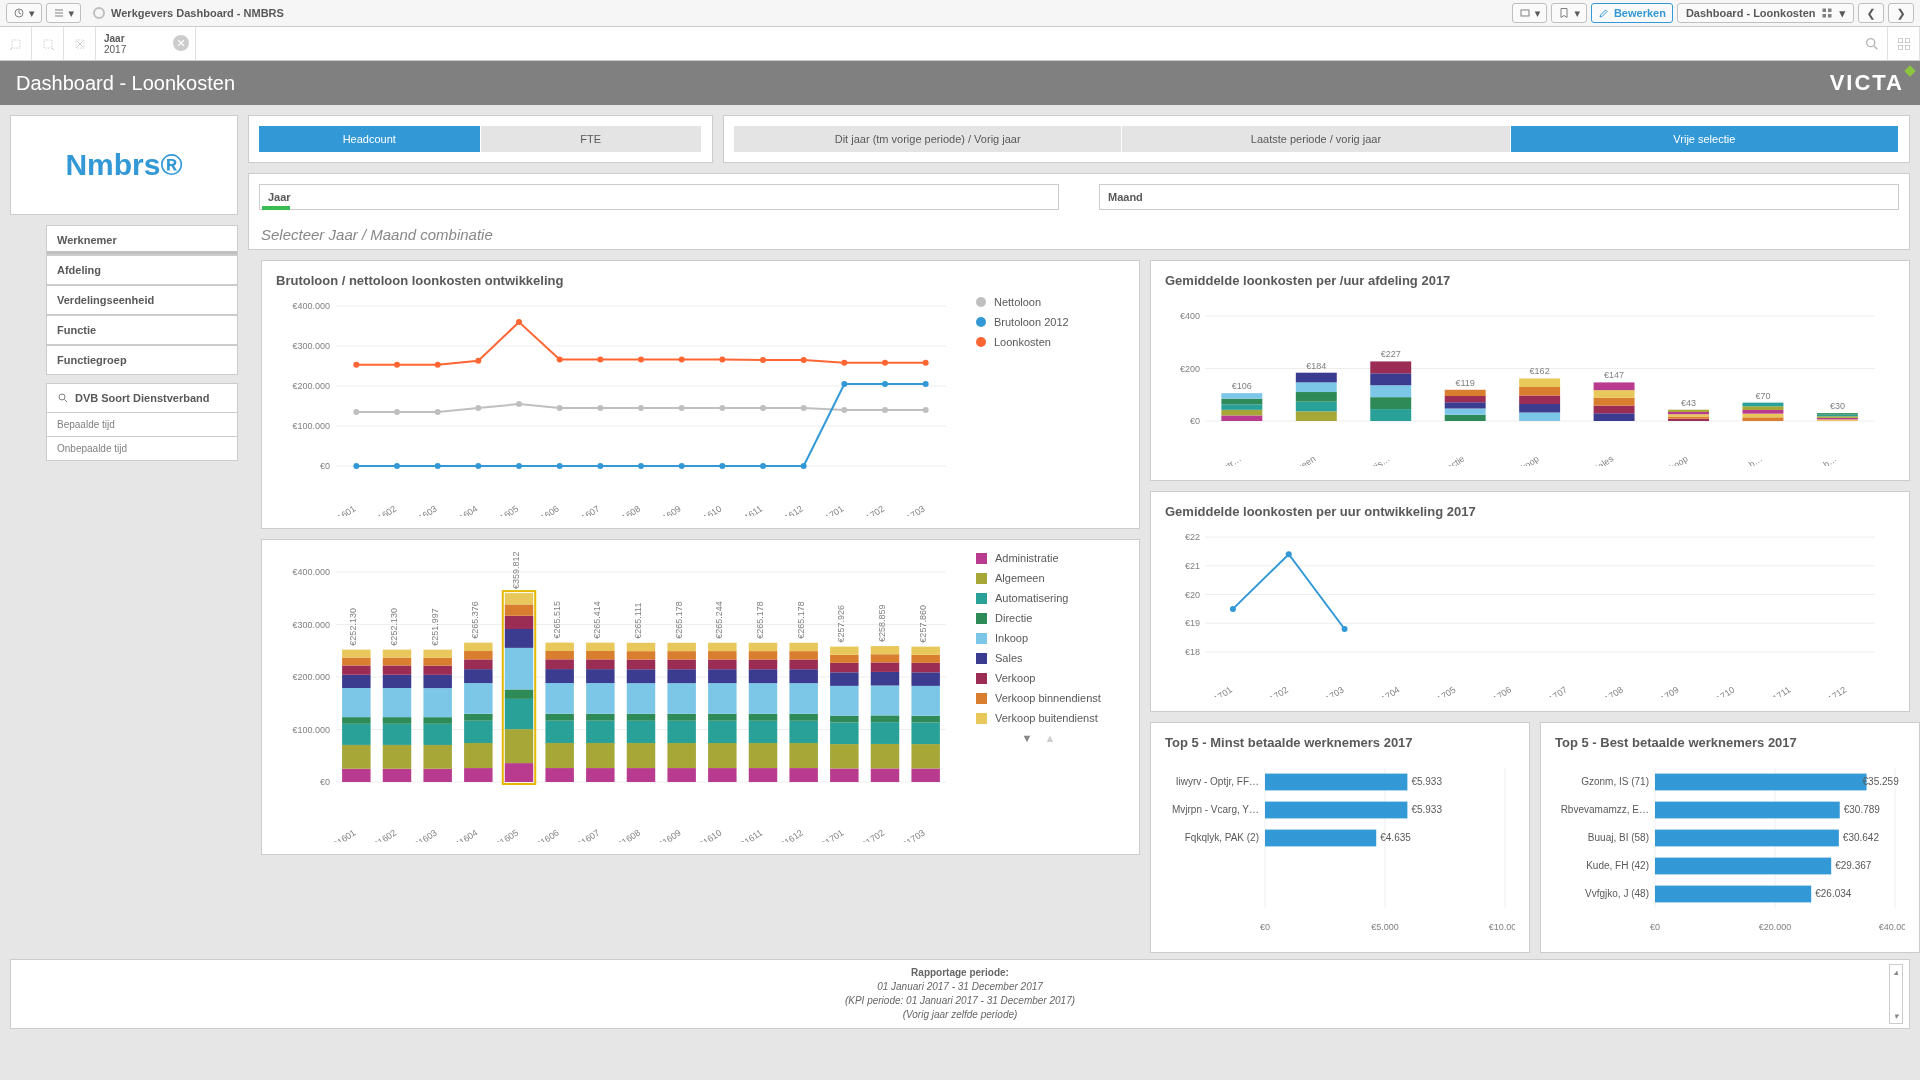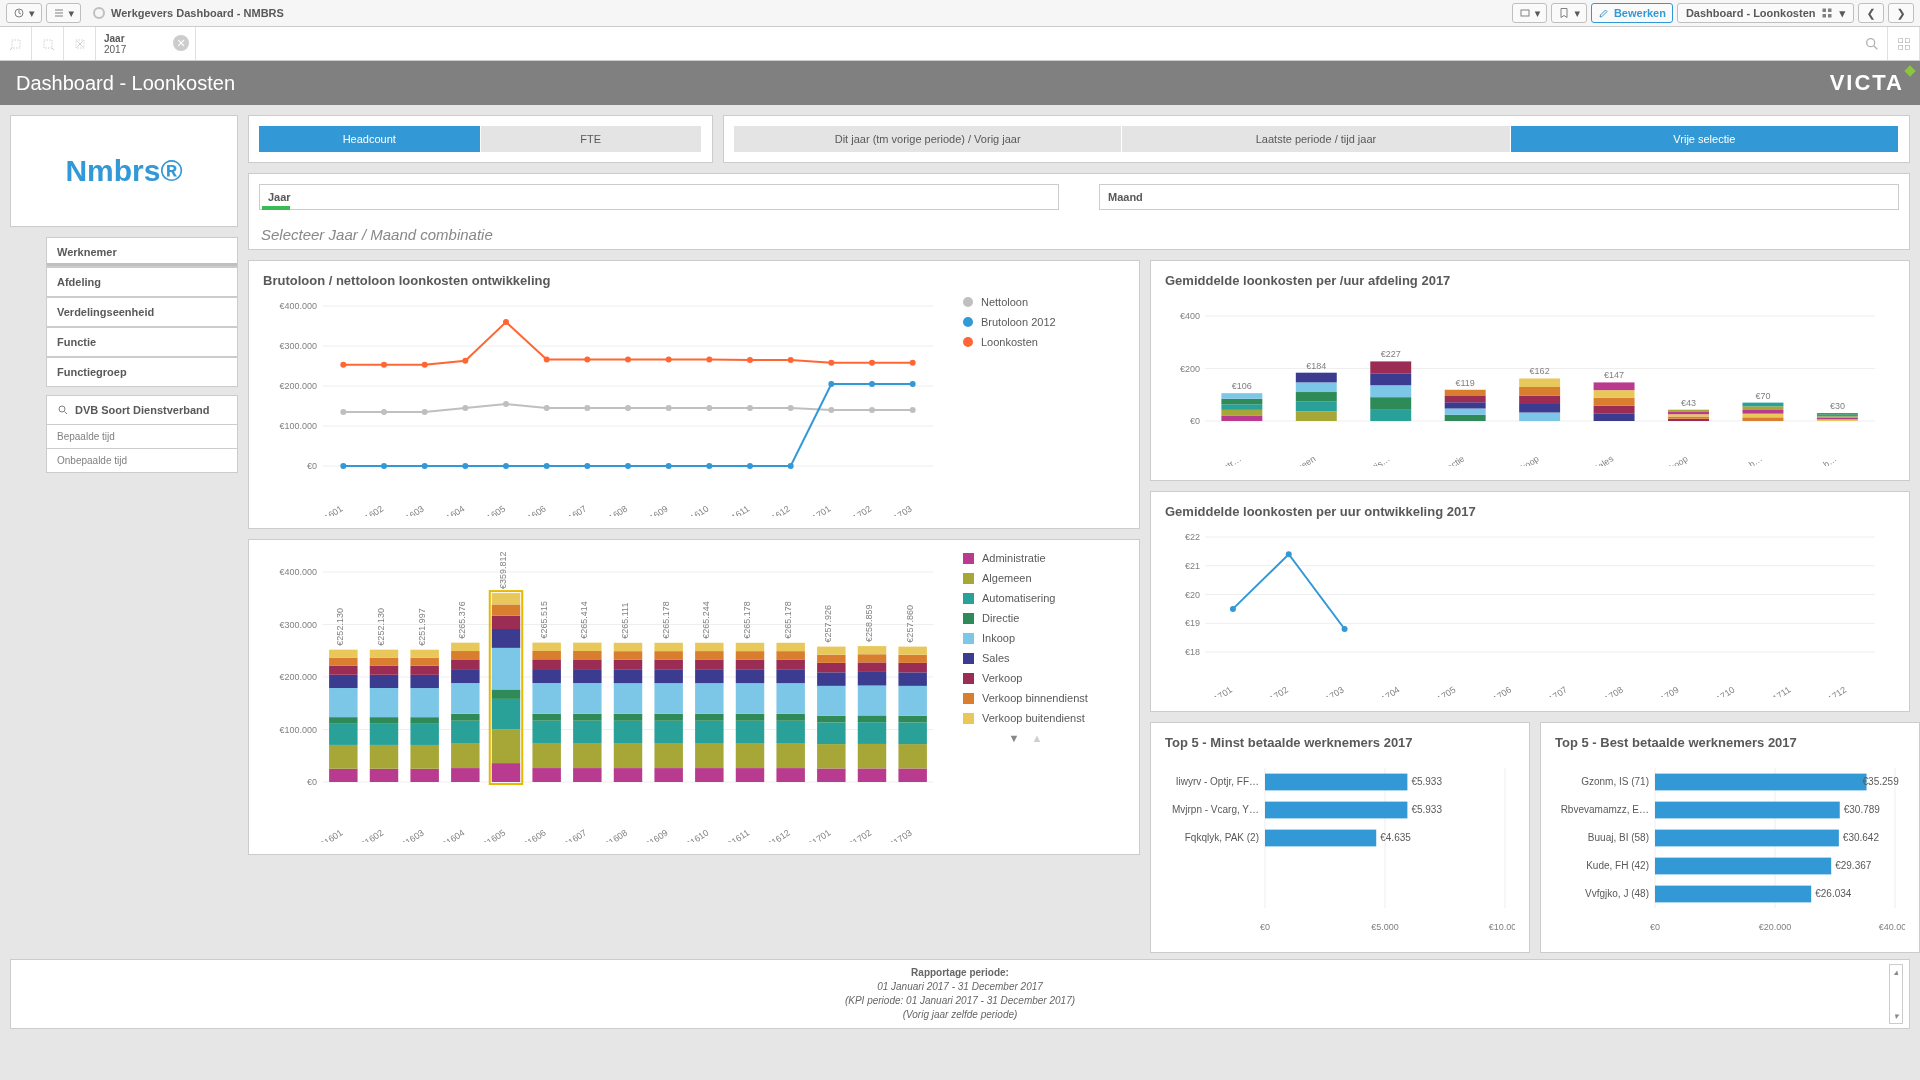--- a/index.html
+++ b/index.html
@@ -35,41 +35,41 @@
   .sel-spacer{flex:1;}
   
   .banner{height:44px;background:var(--grey-med);display:flex;align-items:center;justify-content:space-between;padding:0 16px;color:#fff;}
   .banner .title{font-size:20px;}
   .banner .brand{font-size:22px;font-weight:bold;letter-spacing:2px;position:relative;}
   .banner .brand::after{content:"";position:absolute;right:-10px;top:-3px;width:8px;height:8px;background:var(--victa);transform:rotate(45deg);}
   
   .grid{display:grid;grid-template-columns:228px 1fr;gap:10px;padding:10px 10px 0 10px;}
   .panel{background:#fff;border:1px solid var(--border);}
   
-  .logo-panel{height:112px;display:flex;align-items:center;justify-content:center;}
+  .logo-panel{height:100px;display:flex;align-items:center;justify-content:center;}
   .logo-panel span{font-size:30px;color:var(--accent-blue);font-weight:bold;}
   .sidebar{display:flex;flex-direction:column;gap:0;padding-left:36px;}
   .filter-hdr{padding:8px 10px;font-weight:bold;color:#595959;border:1px solid var(--border);background:#fff;position:relative;}
   .filter-hdr.sel::after{content:"";position:absolute;left:0;right:0;bottom:0;height:3px;background:#c0c0c0;}
   .filter-hdr.search{display:flex;align-items:center;gap:6px;}
   .filter-opt{padding:6px 10px;color:#808080;background:#fff;border:1px solid var(--border);border-top:none;font-size:10px;}
   
   .right-col{display:flex;flex-direction:column;gap:10px;}
   .row{display:flex;gap:10px;}
   .seg{background:#fff;border:1px solid var(--border);padding:10px;display:flex;gap:14px;}
   .seg .tabgrp{display:flex;flex:1;gap:0;}
   .seg .tab{flex:1;height:26px;display:flex;align-items:center;justify-content:center;background:#e4e4e4;color:#595959;cursor:pointer;border-right:1px solid #fff;}
   .seg .tab.active{background:var(--accent-blue);color:#fff;}
   .field-row{display:flex;gap:40px;padding:10px;}
   .field{flex:1;}
   .field .hdr{font-weight:bold;color:#595959;padding:6px 8px;border:1px solid var(--border);position:relative;background:#fff;}
   .green-under{position:absolute;left:2px;bottom:-1px;height:4px;background:#3cba54;}
   .hint{font-style:italic;color:#888;padding:6px 2px;font-size:15px;}
   
-  .charts-row{display:grid;grid-template-columns:1fr 760px;gap:10px;}
+  .charts-row{display:grid;grid-template-columns:1fr 760px;gap:10px;margin-left:13px;}
   .chart-title{font-weight:bold;font-size:13px;color:#595959;padding:0 0 8px 0;}
   .chart-pad{padding:12px 14px;}
   .mini-legend{display:flex;flex-direction:column;gap:8px;font-size:11px;}
   .mini-legend .row-l{display:flex;align-items:center;gap:8px;}
   .mini-legend .sw{width:10px;height:10px;border-radius:50%;}
   .stack-legend .sw{border-radius:0;width:11px;height:11px;}
   
   svg text{font-size:9px;fill:#808080;}
   svg .grid{stroke:#eee;stroke-width:1;}
   
@@ -211,21 +211,21 @@
     <div class="row">
       <div class="seg" style="flex:0 0 465px;">
         <div class="tabgrp">
           <div class="tab active">Headcount</div>
           <div class="tab">FTE</div>
         </div>
       </div>
       <div class="seg" style="flex:1;">
         <div class="tabgrp">
           <div class="tab">Dit jaar (tm vorige periode) / Vorig jaar</div>
-          <div class="tab">Laatste periode / tijd jaar</div>
+          <div class="tab">Laatste periode / vorig jaar</div>
           <div class="tab active">Vrije selectie</div>
         </div>
       </div>
     </div>
 
     <div class="panel">
       <div class="field-row">
         <div class="field">
           <div class="hdr"><span>Jaar</span><span class="green-under" style="width:28px;"></span></div>
         </div>

